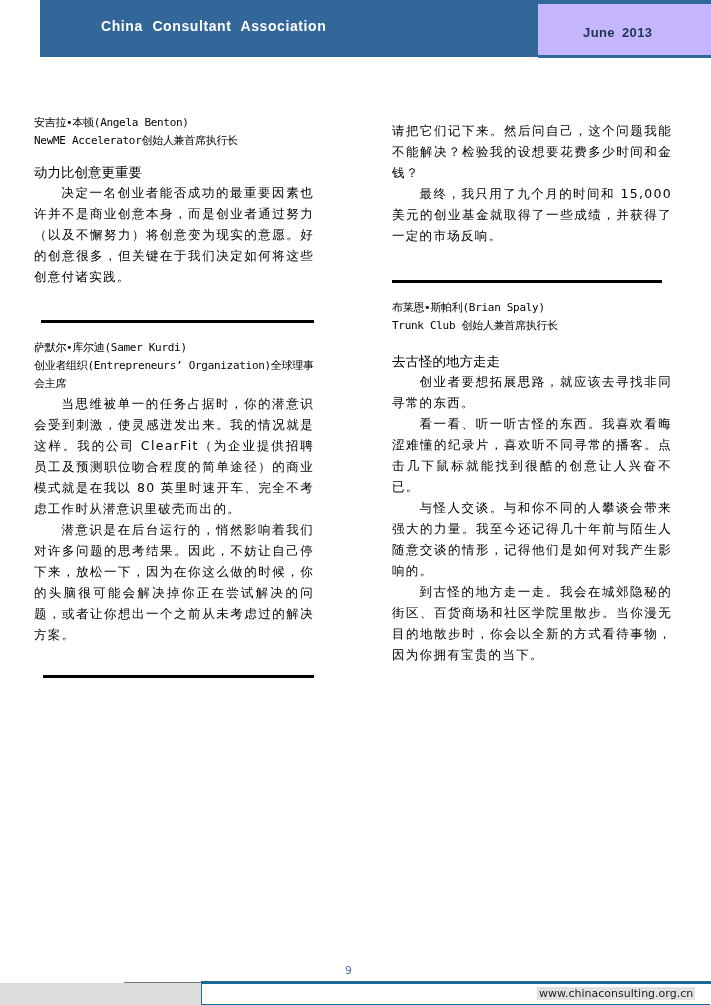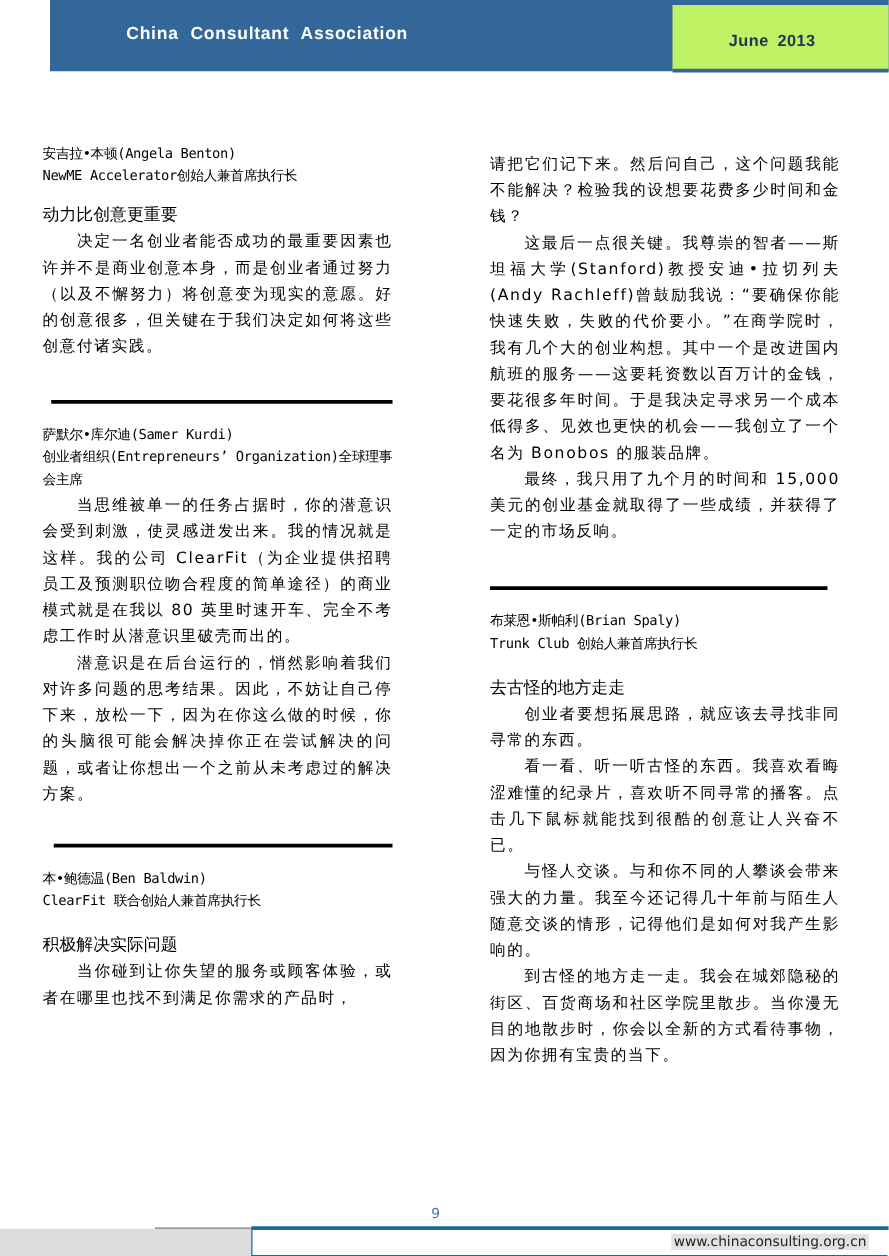--- a/index.html
+++ b/index.html
@@ -13,21 +13,21 @@
       background: #33679a;
       margin-left: 40px;
     }
     .header-title {
       position: absolute; left: 61px; top: 18px;
       color: #ffffff; font-family: "Liberation Sans", sans-serif;
       font-weight: bold; font-size: 14px; letter-spacing: 0.6px; word-spacing: 5px;
     }
     .header-date-box {
       position: absolute; left: 538px; top: 4px; width: 173px; height: 53px;
-      background: #bef264;
+      background: #c4b5fd;
     }
     .header-date {
       position: absolute; left: 45px; top: 21px;
       color: #1d3553; font-family: "Liberation Sans", sans-serif;
       font-weight: bold; font-size: 13px; letter-spacing: 0.4px; word-spacing: 3px;
     }
     .header-bottom { position: absolute; left: 538px; top: 55px; width: 173px; height: 3px; background: #33679a; }
 
     .col { position: absolute; width: 280px; }
     .col-left { left: 34px; top: 114px; }
@@ -72,32 +72,25 @@
 
   <div style="margin-top:16px">
     <div class="byline">萨默尔•库尔迪(Samer Kurdi)</div>
     <div class="byline">创业者组织(Entrepreneurs’ Organization)全球理事会主席</div>
     <p class="para">当思维被单一的任务占据时，你的潜意识会受到刺激，使灵感迸发出来。我的情况就是这样。我的公司 ClearFit（为企业提供招聘员工及预测职位吻合程度的简单途径）的商业模式就是在我以 80 英里时速开车、完全不考虑工作时从潜意识里破壳而出的。</p>
     <p class="para">潜意识是在后台运行的，悄然影响着我们对许多问题的思考结果。因此，不妨让自己停下来，放松一下，因为在你这么做的时候，你的头脑很可能会解决掉你正在尝试解决的问题，或者让你想出一个之前从未考虑过的解决方案。</p>
   </div>
 
   <div class="sep" style="margin:30px 0 0 9px; width:271px;"></div>
 
-  <div style="margin-top:16px">
-    <div class="byline">本•鲍德温(Ben Baldwin)</div>
-    <div class="byline">ClearFit 联合创始人兼首席执行长</div>
-    <div class="heading" style="margin-top:16px">积极解决实际问题</div>
-    <p class="para">当你碰到让你失望的服务或顾客体验，或者在哪里也找不到满足你需求的产品时，</p>
-  </div>
 </div>
 
 <div class="col col-right">
   <div>
     <p class="para noindent">请把它们记下来。然后问自己，这个问题我能不能解决？检验我的设想要花费多少时间和金钱？</p>
-    <p class="para">这最后一点很关键。我尊崇的智者——斯坦福大学(Stanford)教授安迪•拉切列夫(Andy Rachleff)曾鼓励我说：“要确保你能快速失败，失败的代价要小。”在商学院时，我有几个大的创业构想。其中一个是改进国内航班的服务——这要耗资数以百万计的金钱，要花很多年时间。于是我决定寻求另一个成本低得多、见效也更快的机会——我创立了一个名为 Bonobos 的服装品牌。</p>
     <p class="para">最终，我只用了九个月的时间和 15,000 美元的创业基金就取得了一些成绩，并获得了一定的市场反响。</p>
   </div>
 
   <div class="sep" style="margin:34px 0 0 0; width:270px;"></div>
 
   <div style="margin-top:16px">
     <div class="byline">布莱恩•斯帕利(Brian Spaly)</div>
     <div class="byline">Trunk Club 创始人兼首席执行长</div>
     <div class="heading" style="margin-top:16px">去古怪的地方走走</div>
     <p class="para">创业者要想拓展思路，就应该去寻找非同寻常的东西。</p>

